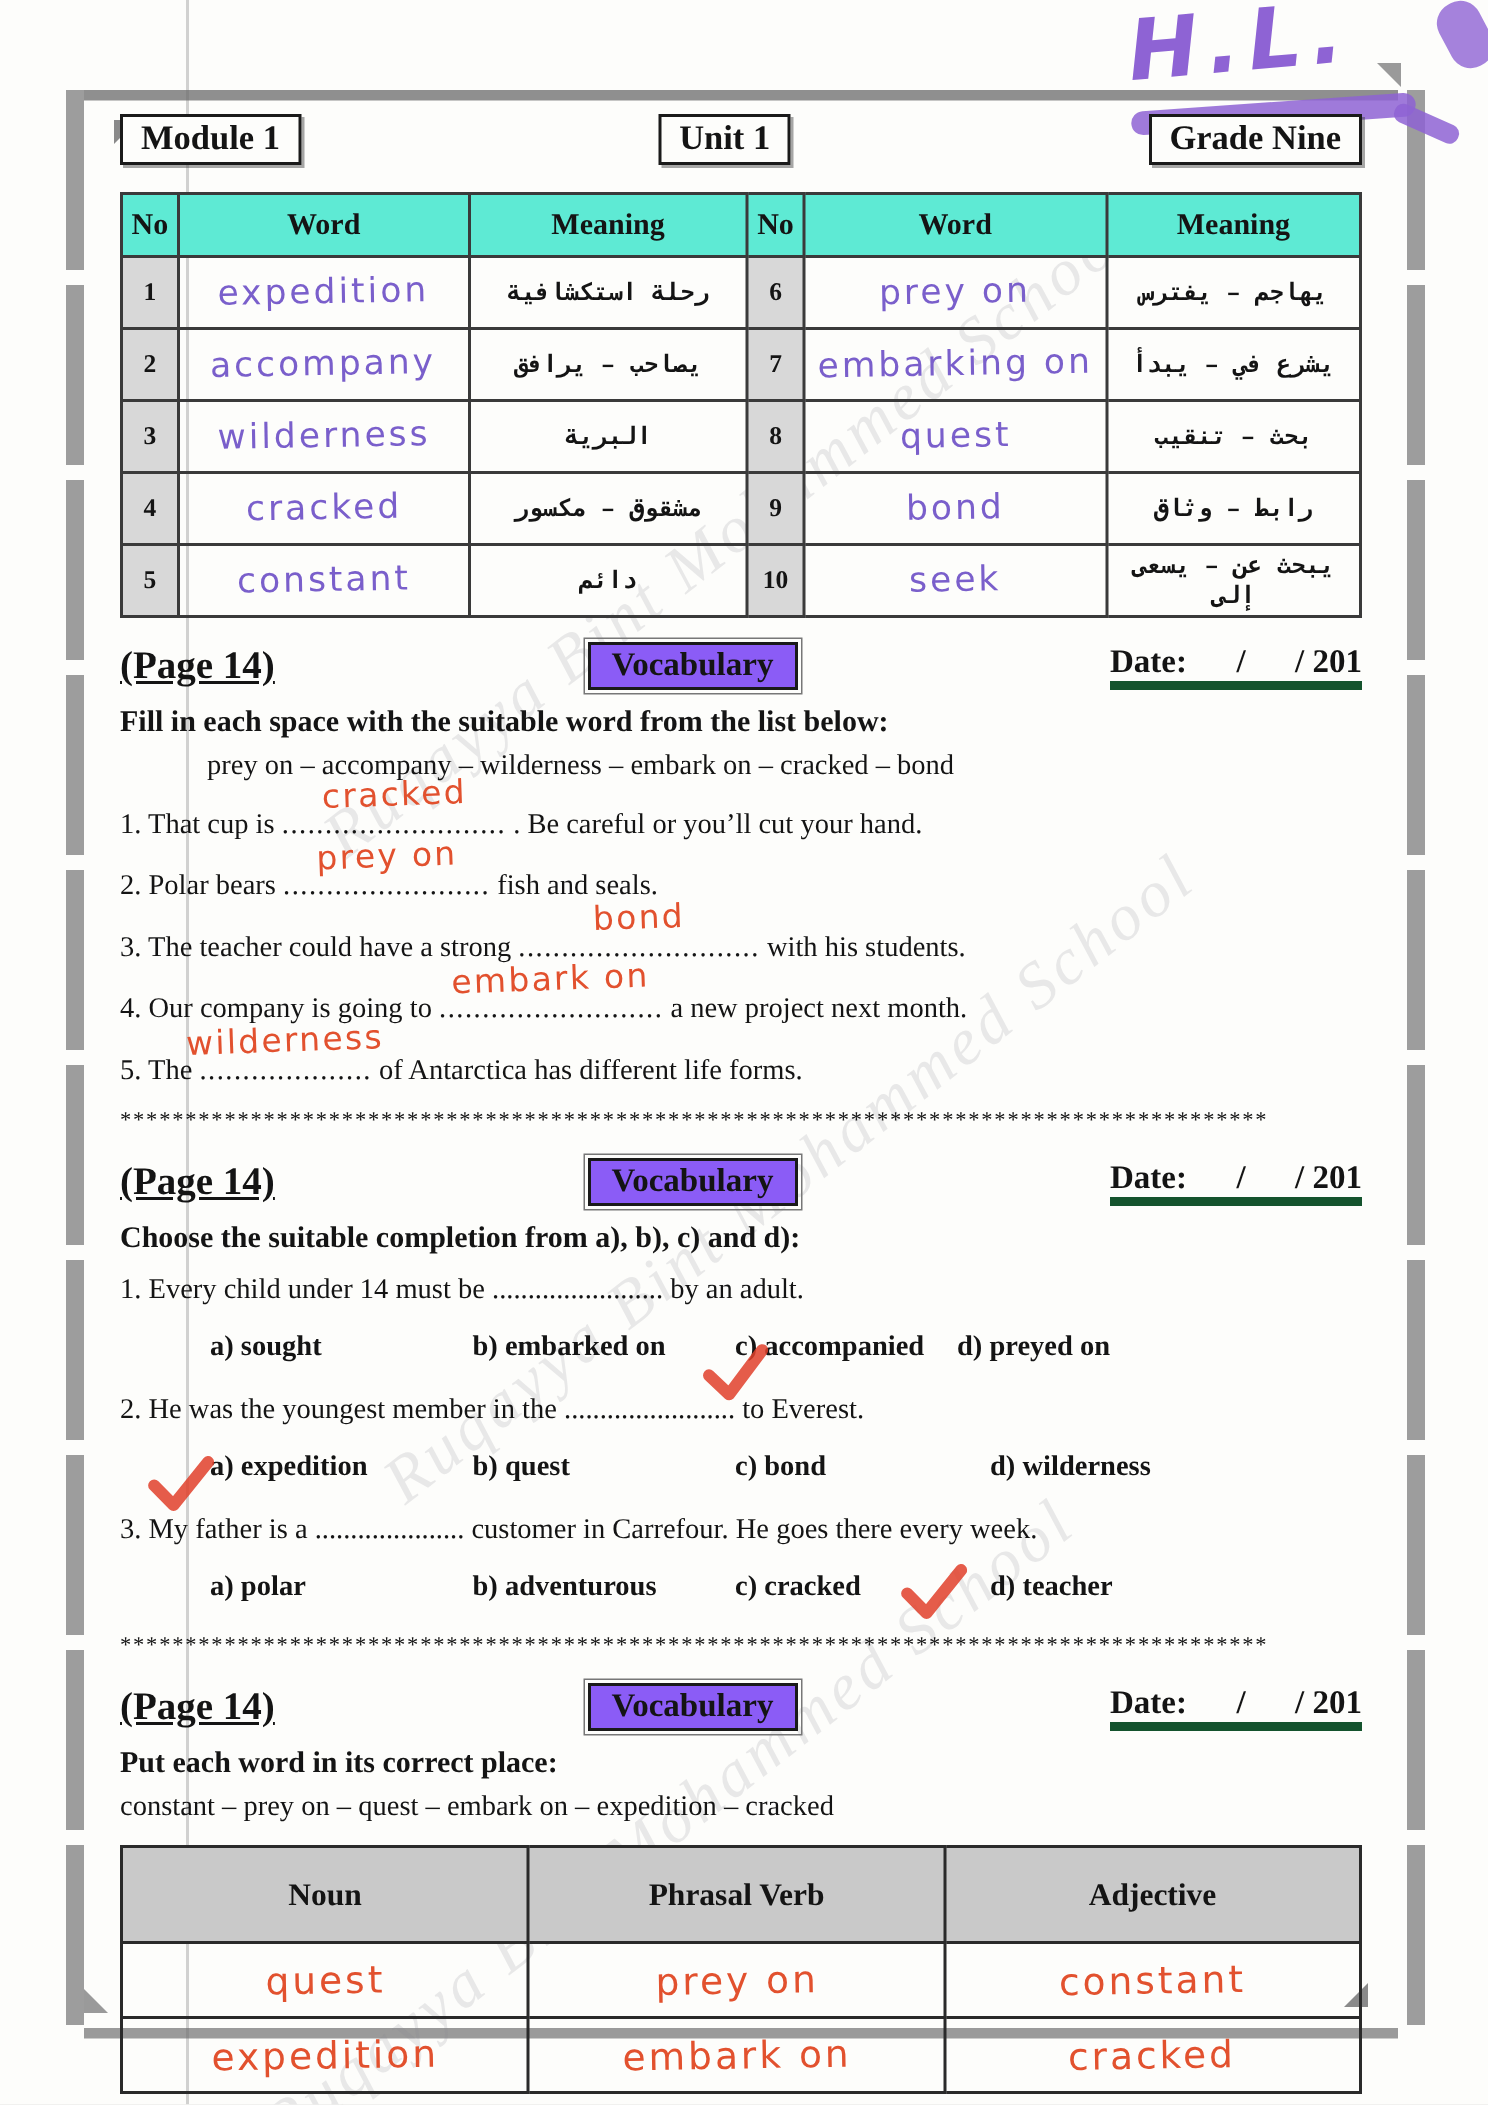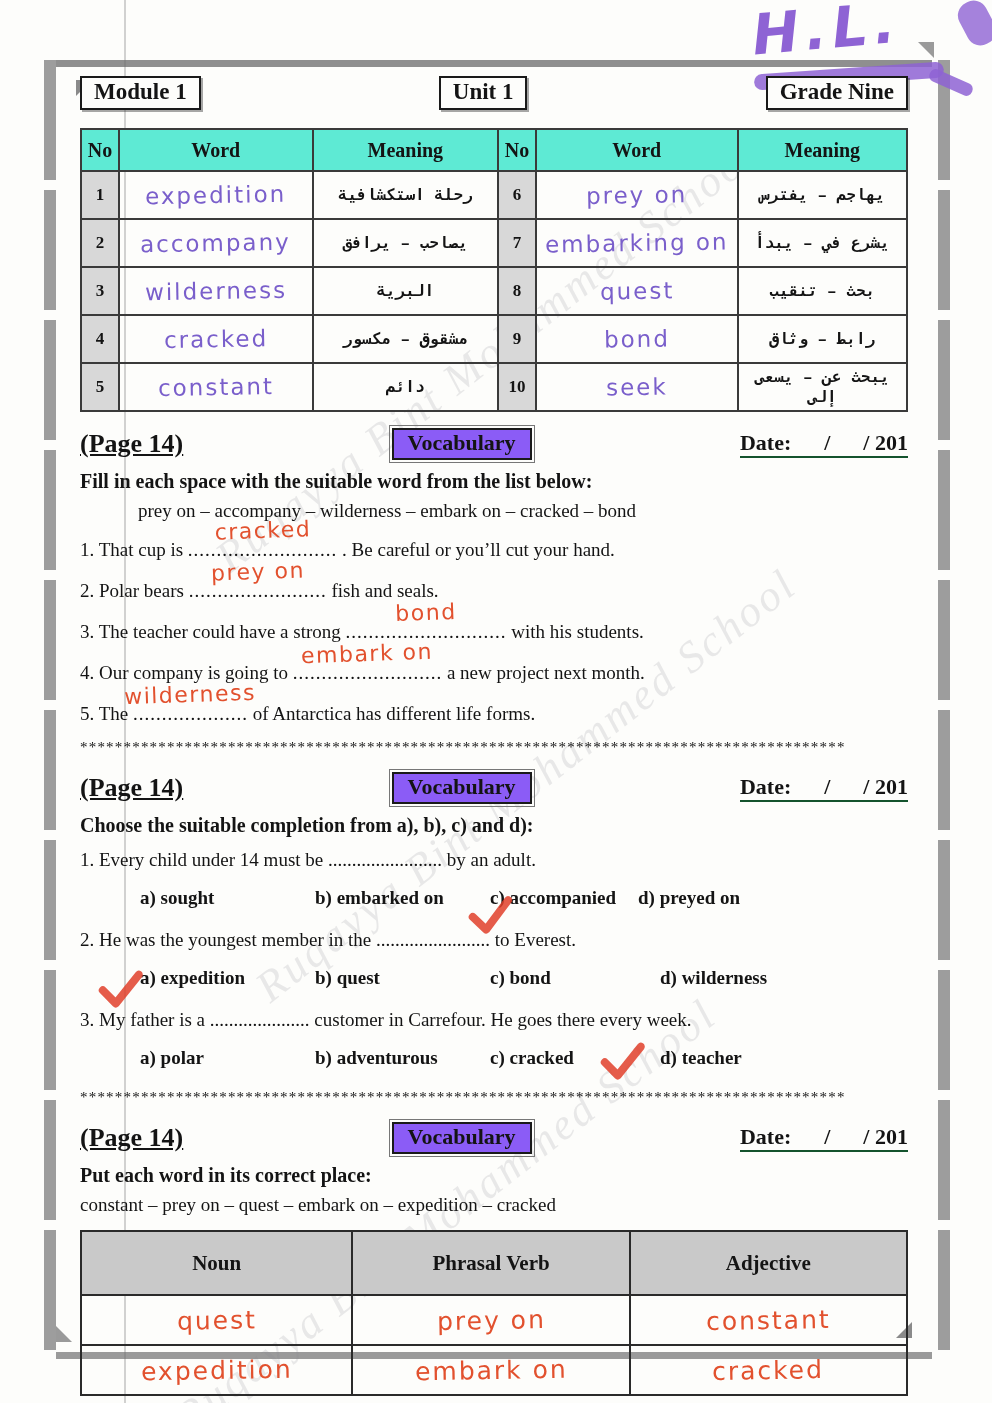--- a/index.html
+++ b/index.html
@@ -54,21 +54,21 @@
   td.word-cell { text-align:center; }
   td.meaning-cell { direction:rtl; text-align:center; padding:0 4px;
                     font-family:Liberation Mono, monospace; font-weight:bold; font-size:16px; }
   .hw-purple { font-family:"DejaVu Sans", sans-serif; color:#7a5fcb; font-size:23px;
                letter-spacing:2px; display:inline-block; transform:rotate(-1deg); }
 
   .sec-header { display:flex; justify-content:space-between; align-items:center; margin-top:16px; }
   .page-ref { font-weight:bold; font-size:26px; text-decoration:underline; }
   .vocab-box { border:2px solid #1a1a1a; outline:1px solid #777; outline-offset:2px;
                font-weight:bold; font-size:22px; padding:0 14px 2px; background:#8b5cf6; }
-  .date-label { font-weight:bold; font-size:22px; border-bottom:2px solid #14532d; white-space:pre; }
+  .date-label { font-weight:bold; font-size:22px; border-bottom:6px solid #14532d; white-space:pre; }
 
   .task-heading { font-weight:bold; font-size:20px; margin-top:10px; }
   .word-bank { font-size:19px; margin-top:7px; }
   .word-bank.indented { margin-left:58px; }
 
   .sentences { margin-top:10px; }
   .sentence { font-size:19px; margin-top:15px; line-height:26px; white-space:nowrap; }
   .blank { position:relative; display:inline-block; }
   .blank .dots { letter-spacing:1px; }
   .blank .ans { position:absolute; left:50%; top:-17px; transform:translateX(-50%) rotate(-2deg);

